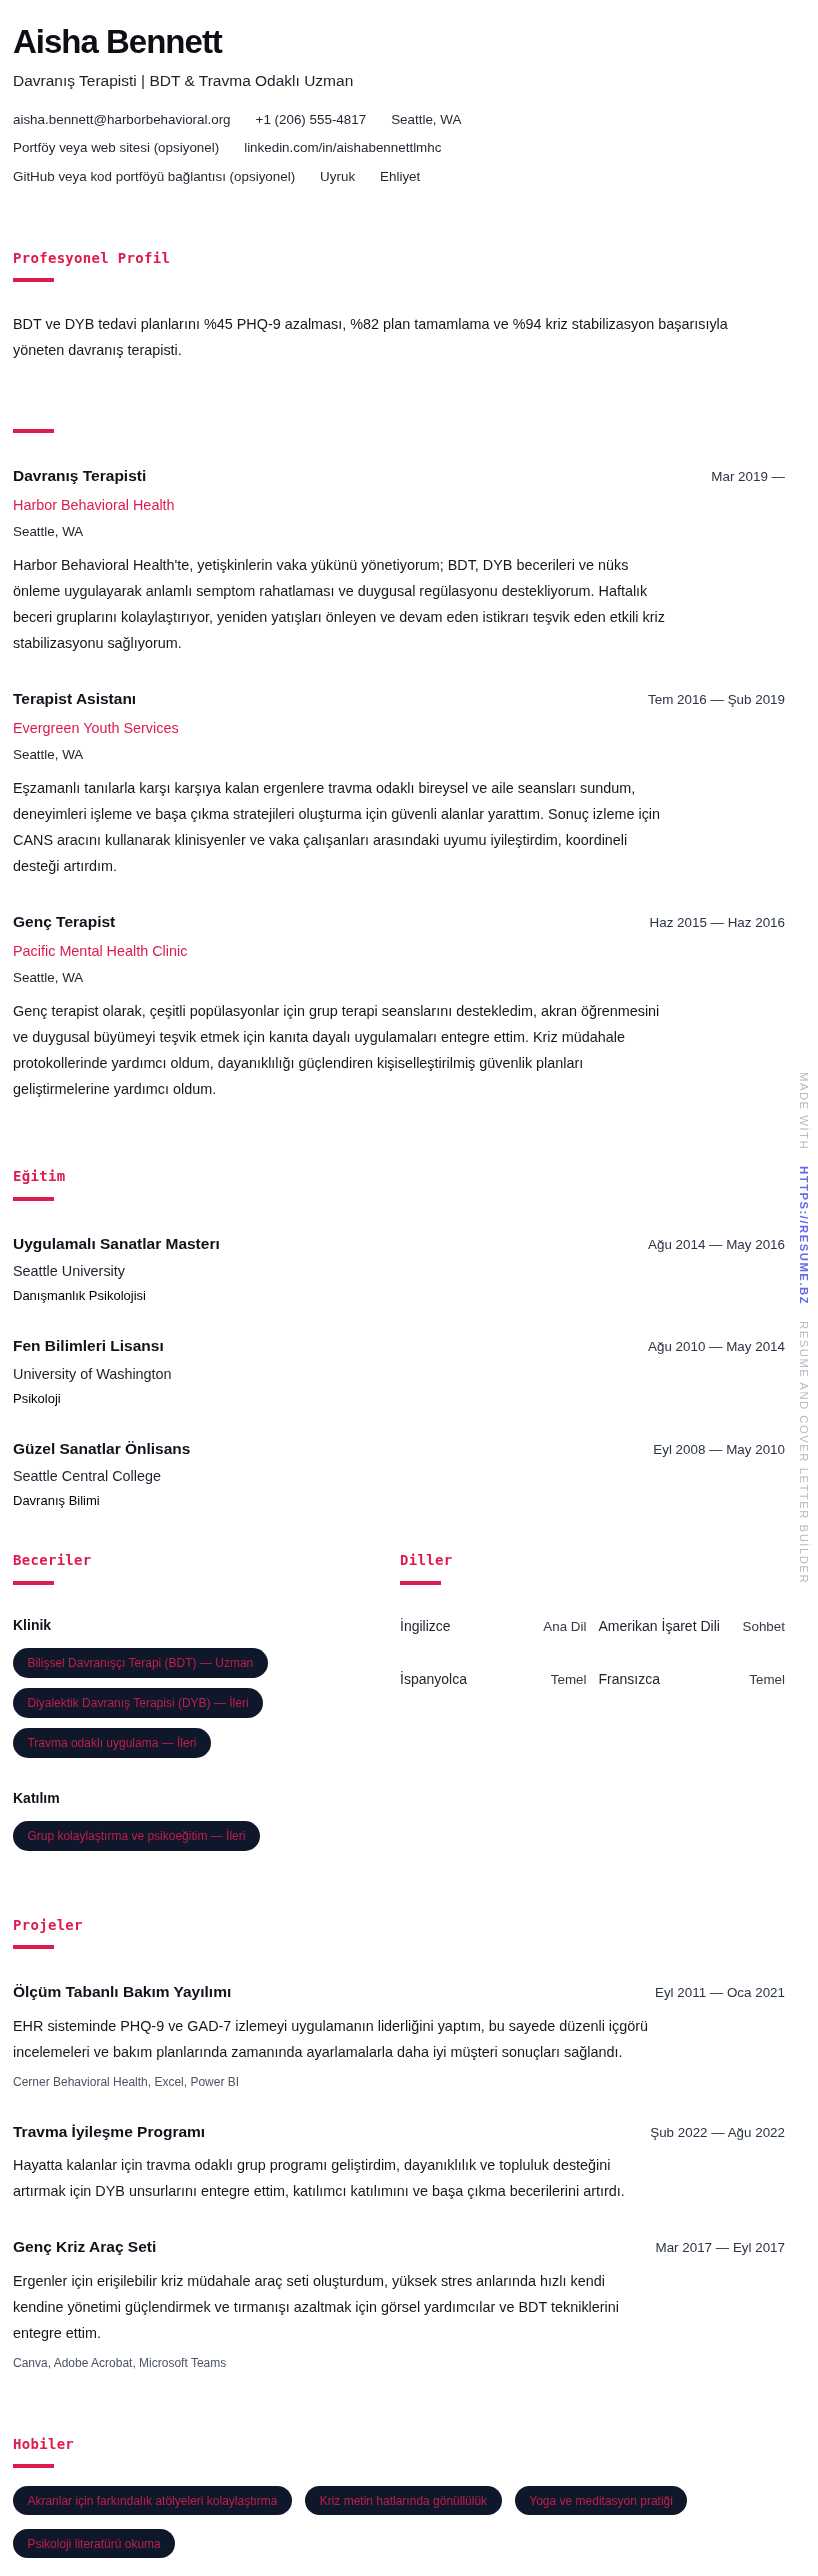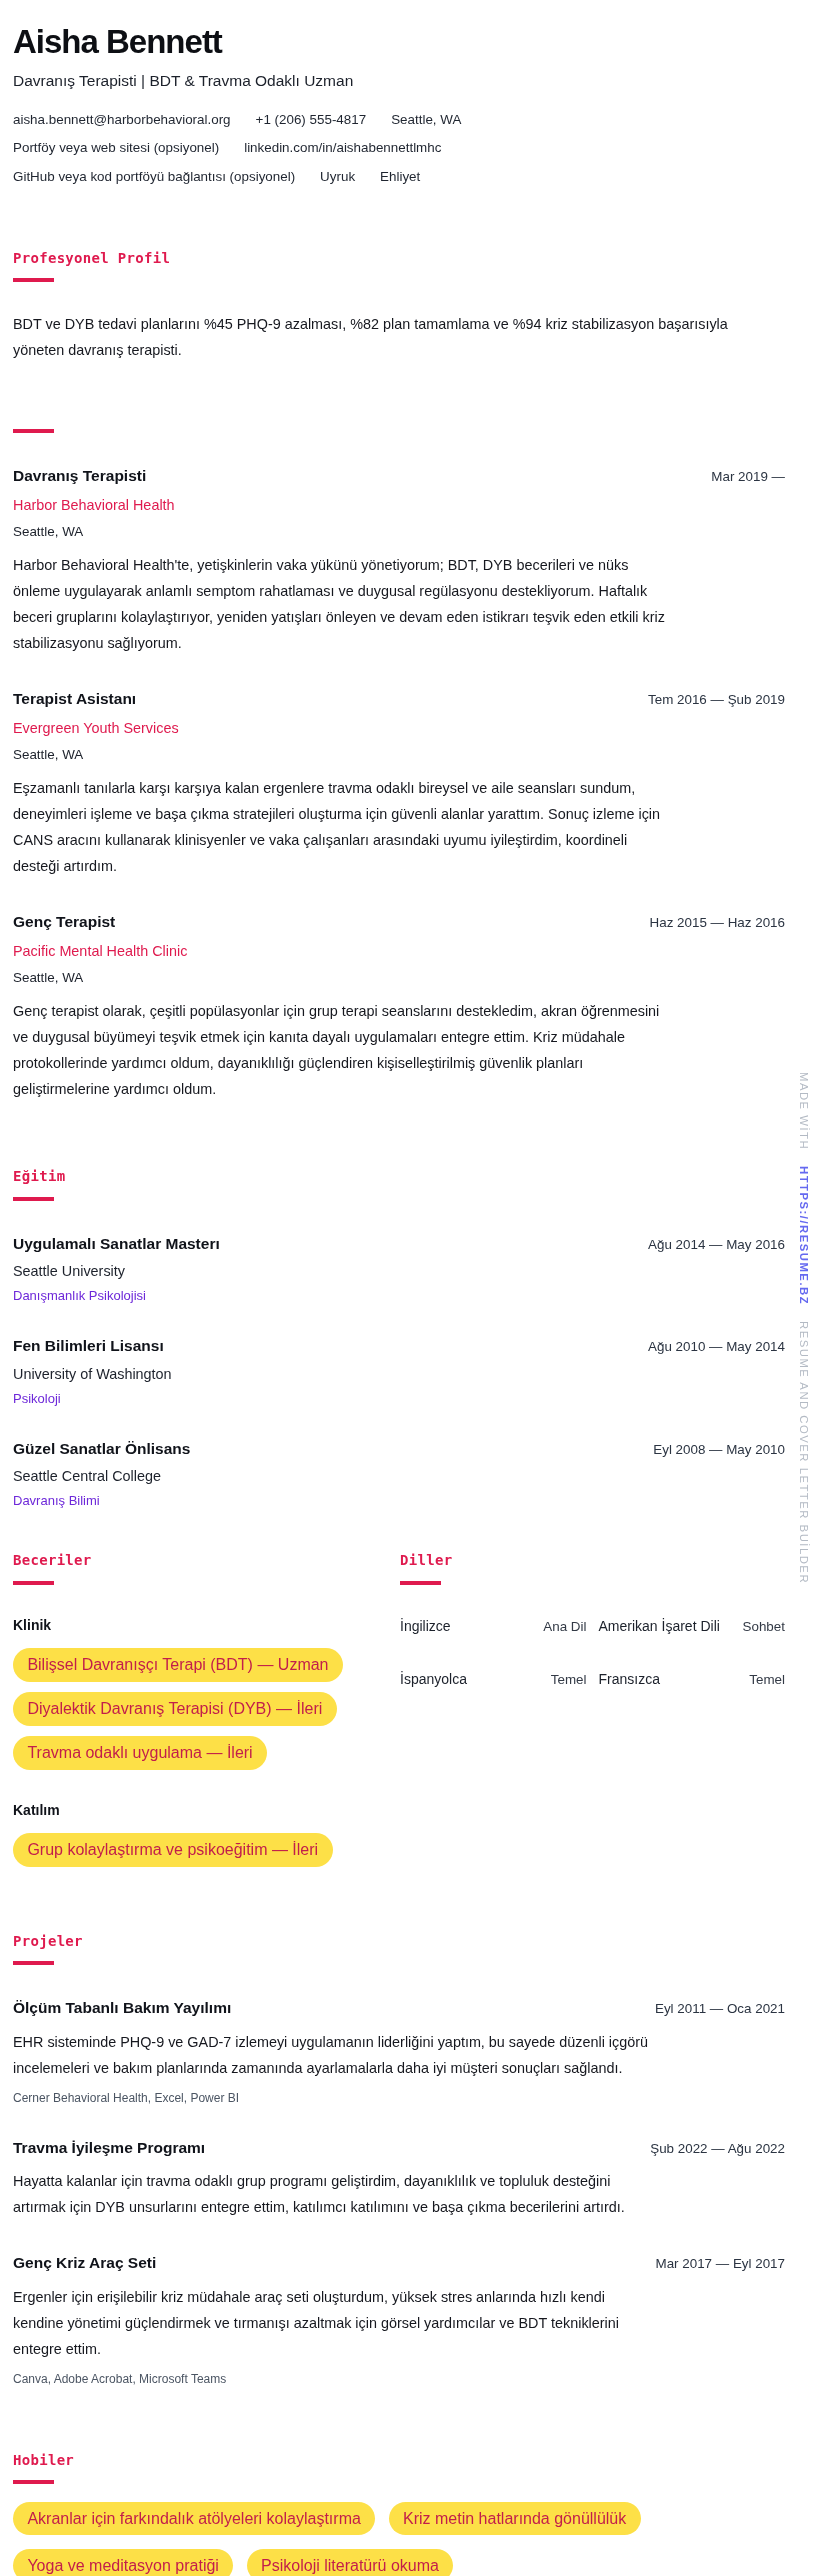--- a/index.html
+++ b/index.html
@@ -32,31 +32,31 @@
   .entry { margin-top:34px; }
   .entry-row { display:flex; justify-content:space-between; align-items:baseline; }
   .entry-title { font-size:15.5px; font-weight:bold; color:#10131a; }
   .entry-date { font-size:13.4px; color:#2b3442; white-space:nowrap; }
   .company { font-size:14.4px; color:#df1a4e; margin-top:11.3px; }
   .location { font-size:13.4px; color:#1c212b; margin-top:11.3px; }
   .desc { font-size:14.4px; line-height:26px; color:#16181f; margin-top:13.4px; max-width:654px; }
   .proj-desc { max-width:636px; margin-top:11.3px; }
   .tools { font-size:12px; color:#4b5563; margin-top:10.3px; }
   .school { font-size:14.4px; color:#1c212b; margin-top:10.3px; }
-  .field { font-size:13px; color:#6d28d9; margin-top:9.3px; }
+  .field { font-size:13px; color:#000000; margin-top:9.3px; }
 
   
   .twocol { display:flex; gap:26px; margin-top:44px; }
   .col-left { width:361px; flex:none; }
   .col-right { flex:1; }
   .group-label { font-size:14px; font-weight:bold; color:#10131a; margin-top:32px; }
   .pill-stack { margin-top:5.2px; }
   .pill {
-    display:inline-block; background:#fde047; color:#c21e4b;
-    font-size:16px; line-height:1; padding:8.8px 14.4px; border-radius:17.5px;
+    display:inline-block; background:#0f172a; color:#c21e4b;
+    font-size:12px; line-height:1; padding:8.8px 14.4px; border-radius:17.5px;
   }
   .pill-stack .pill { margin-top:10.3px; }
   .lang-row { display:flex; gap:12px; margin-top:31px; }
   .lang-pair { flex:1; display:flex; justify-content:space-between; gap:9.3px; }
   .lang { font-size:14px; color:#1c212b; line-height:21.6px; }
   .level { font-size:13.4px; color:#333a46; white-space:nowrap; text-align:right; line-height:21.6px; }
 
   
   .hobby-pills { display:flex; flex-wrap:wrap; gap:13.4px; margin-top:17.5px; max-width:732px; }
 

